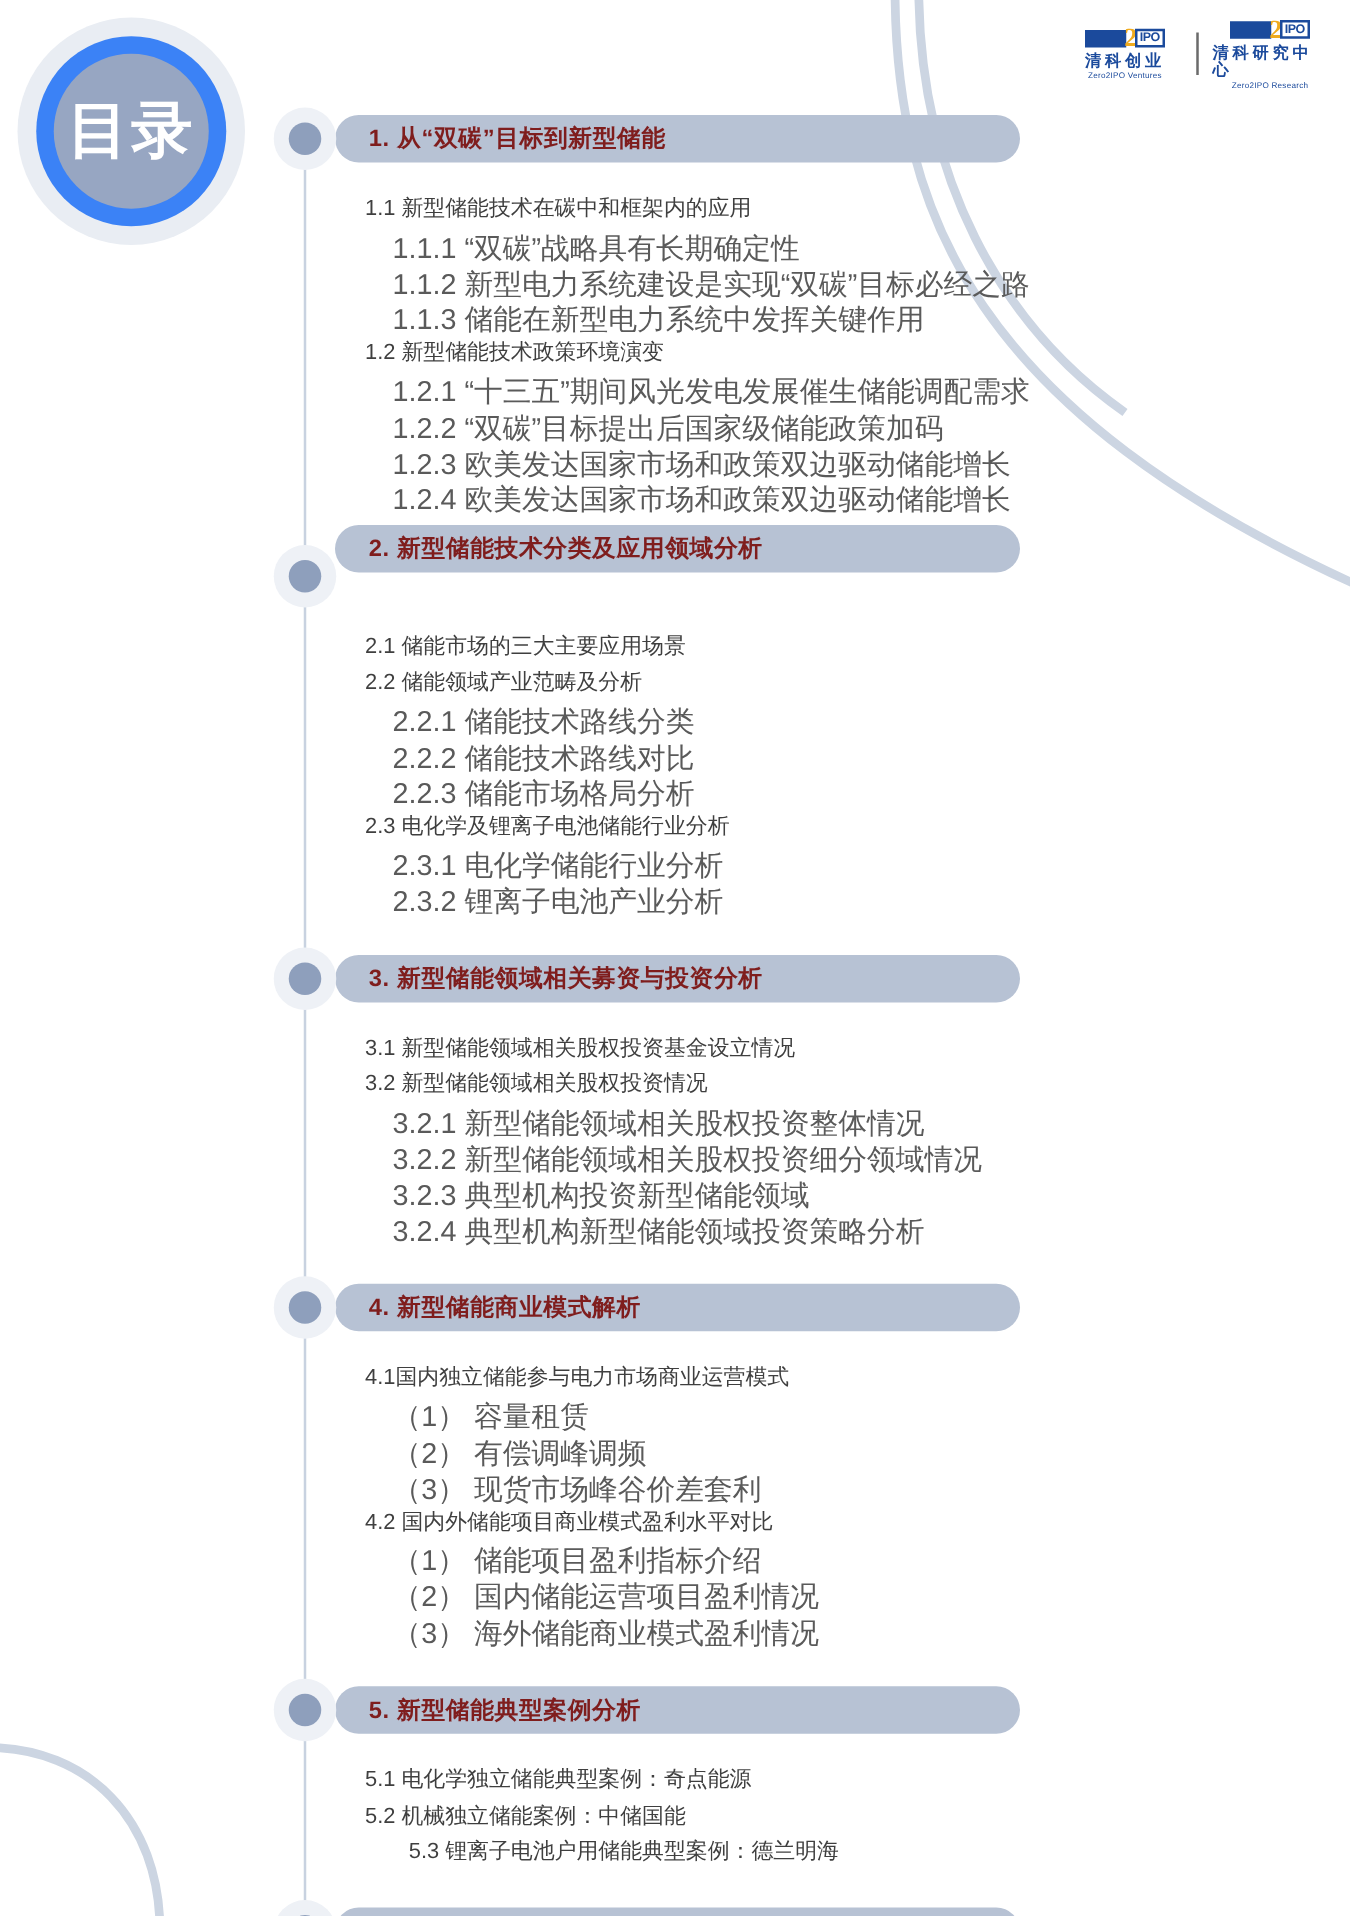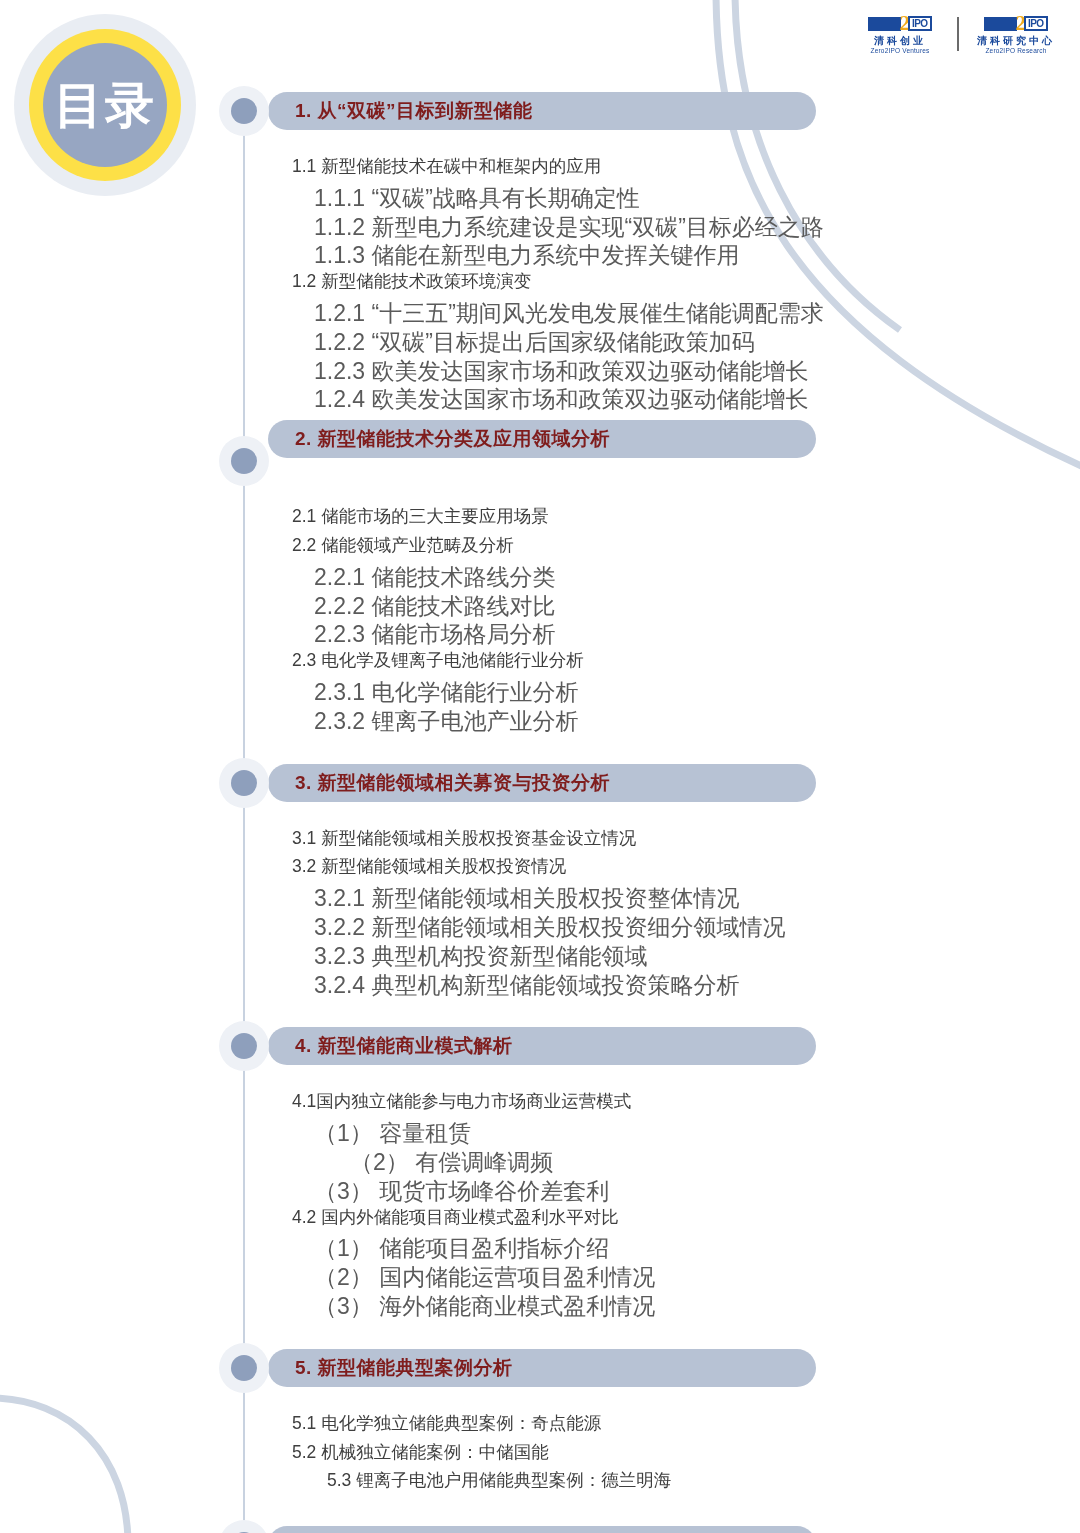--- a/index.html
+++ b/index.html
@@ -38,21 +38,21 @@
     border-radius: 50%;
     background: #e9edf3;
     display: flex;
     align-items: center;
     justify-content: center;
   }
   .toc-badge-mid {
     width: 152px;
     height: 152px;
     border-radius: 50%;
-    background: #fde047;
+    background: #3b82f6;
     display: flex;
     align-items: center;
     justify-content: center;
   }
   .toc-badge-inner {
     width: 124px;
     height: 124px;
     border-radius: 50%;
     background: #97a6c2;
     display: flex;
@@ -107,21 +107,21 @@
     border: 2px solid #1b4a9c;
     color: #1b4a9c;
     font-size: 10px;
     font-weight: bold;
     padding: 0 2px;
     line-height: 11px;
     letter-spacing: -0.5px;
   }
   .logo-cn {
     color: #1b4a9c;
-    font-size: 10px;
+    font-size: 13px;
     font-weight: bold;
     letter-spacing: 3px;
     margin-top: 2px;
     line-height: 1.1;
   }
   .logo-en {
     color: #1b4a9c;
     font-size: 6.5px;
     letter-spacing: 0.2px;
     line-height: 1.1;
@@ -300,21 +300,21 @@
       </div>
       <div class="section">
         <div class="node" style="top: 1021.4px;">
           <div class="node-dot"></div>
         </div>
         <div class="sec-header" style="top: 1027.4px;">
           <span class="sec-header-text">4. 新型储能商业模式解析</span>
         </div>
         <div class="item lvl2" style="top: 1089.4px;">4.1国内独立储能参与电力市场商业运营模式</div>
         <div class="item lvl3" style="top: 1118.2px;">（1） 容量租赁</div>
-        <div class="item lvl3" style="top: 1147px; margin-left: 36px;">（2） 有偿调峰调频</div>
+        <div class="item lvl3" style="top: 1147px;">（2） 有偿调峰调频</div>
         <div class="item lvl3" style="top: 1175.8px;">（3） 现货市场峰谷价差套利</div>
         <div class="item lvl2" style="top: 1204.6px;">4.2 国内外储能项目商业模式盈利水平对比</div>
         <div class="item lvl3" style="top: 1233.4px;">（1） 储能项目盈利指标介绍</div>
         <div class="item lvl3" style="top: 1262.2px;">（2） 国内储能运营项目盈利情况</div>
         <div class="item lvl3" style="top: 1291px;">（3） 海外储能商业模式盈利情况</div>
       </div>
       <div class="section">
         <div class="node" style="top: 1342.8px;">
           <div class="node-dot"></div>
         </div>

